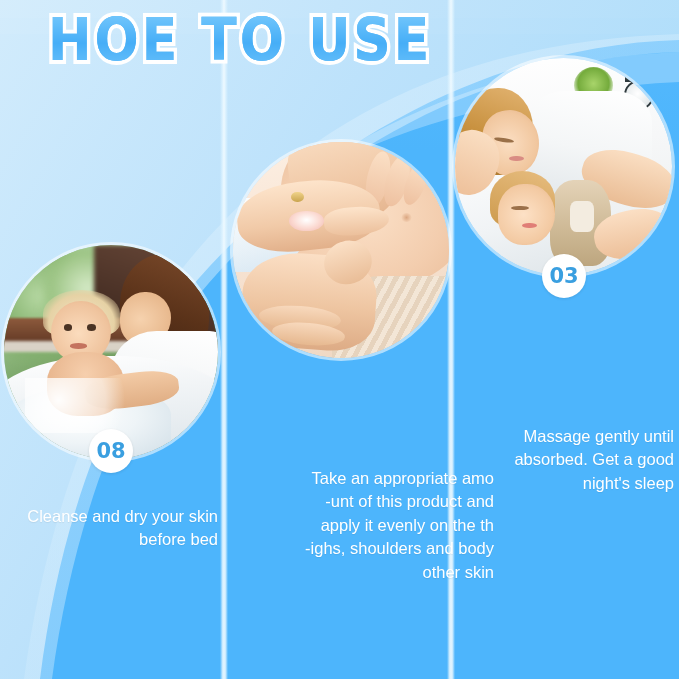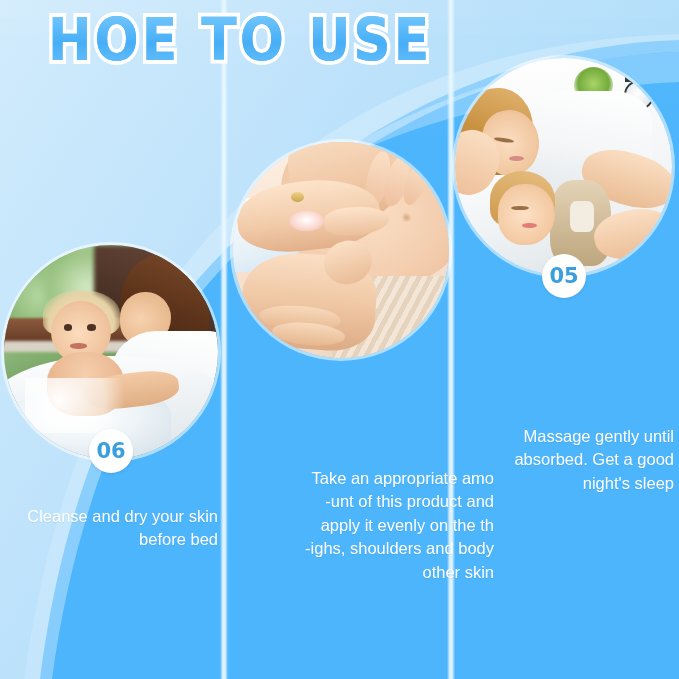--- a/index.html
+++ b/index.html
@@ -297,21 +297,21 @@
       <div class="babyHair"></div>
       <div class="babyHead"></div>
       <div class="eyeL"></div>
       <div class="eyeR"></div>
       <div class="mouth"></div>
       <div class="babyTorso"></div>
       <div class="momArm"></div>
       <div class="suds"></div>
     </div>
   </div>
-  <div class="badge" style="left:89px; top:429px;">06</div>
+  <div class="badge" style="left:89px; top:429px;">08</div>
   <div class="caption" style="left:4px; top:505px; width:214px;">Cleanse and dry your skin
 before bed</div>
 
   <div class="photo p2">
     <div class="scene">
       <div class="bg"></div>
       <div class="babyBody"></div>
       <div class="navel"></div>
       <div class="cloth"></div>
       <div class="towel"></div>
@@ -353,18 +353,18 @@
       <div class="momArmDown"></div>
       <div class="bear"></div>
       <div class="bearPatch"></div>
       <div class="kidHair"></div>
       <div class="kidFace"></div>
       <div class="kidEye"></div>
       <div class="kidLip"></div>
       <div class="kidArm"></div>
     </div>
   </div>
-  <div class="badge" style="left:542px; top:254px;">05</div>
+  <div class="badge" style="left:542px; top:254px;">03</div>
   <div class="caption" style="left:458px; top:425px; width:216px;">Massage gently until
 absorbed. Get a good
 night's sleep</div>
 
 </div>
 
 </body></html>

